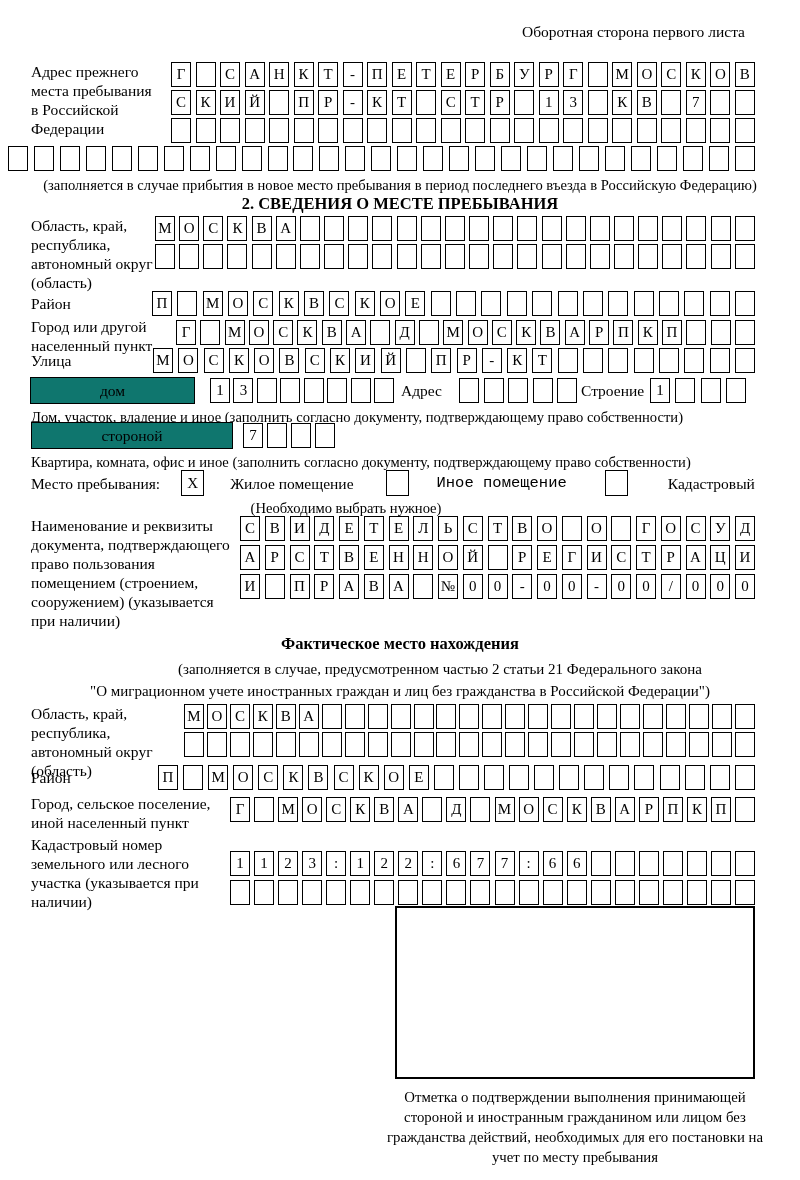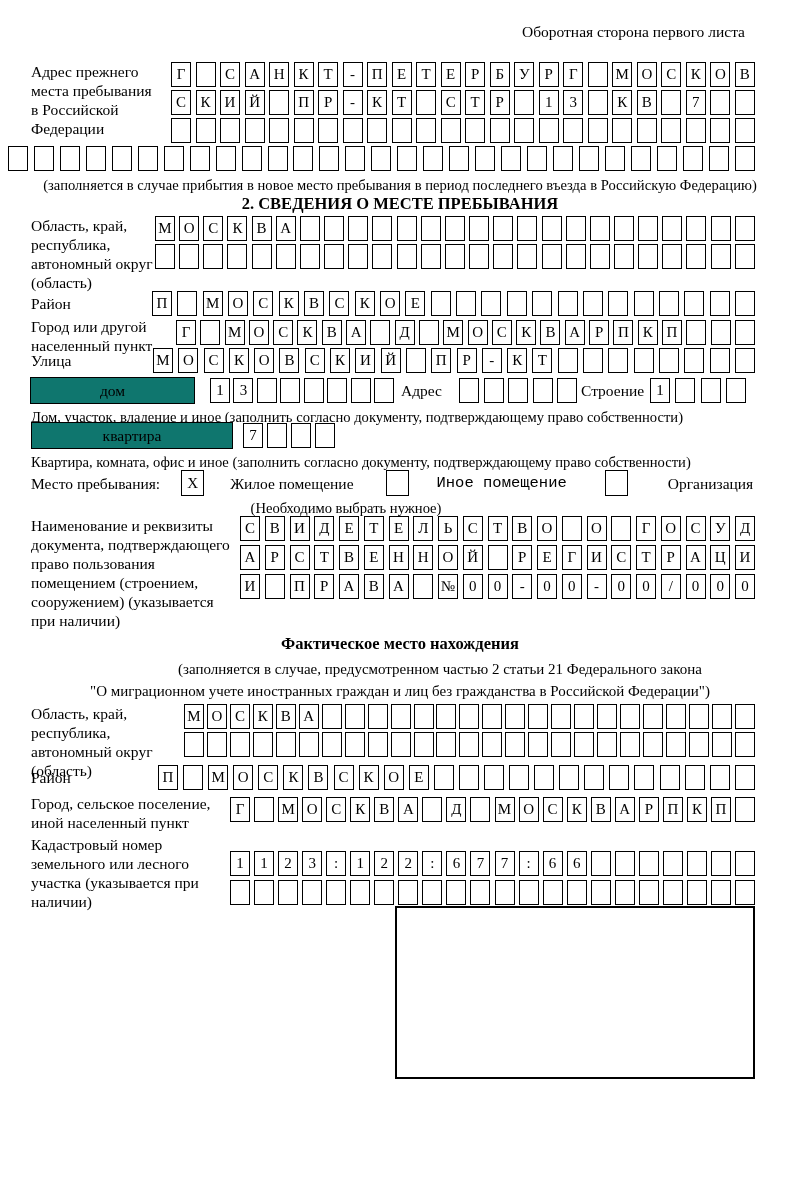--- a/index.html
+++ b/index.html
@@ -323,37 +323,37 @@
     </div>
   <div class="abs inline-lbl" style="top:377px;left:581px;">Строение</div>
   <div class="abs cells" style="top:378px;left:650px;width:96px;">
       <div class="cell">1</div>
       <div class="cell"></div>
       <div class="cell"></div>
       <div class="cell"></div>
     </div>
   <div class="abs cap" style="top:408px;left:31px;width:760px;">Дом, участок, владение и иное (заполнить согласно документу, подтверждающему право собственности)</div>
 
-  <div class="abs widebox" style="top:422px;left:31px;width:202px;">квартира</div>
+  <div class="abs widebox" style="top:422px;left:31px;width:202px;">стороной</div>
   <div class="abs cells" style="top:423px;left:243px;width:92px;">
       <div class="cell">7</div>
       <div class="cell"></div>
       <div class="cell"></div>
       <div class="cell"></div>
     </div>
   <div class="abs cap" style="top:453px;left:31px;width:760px;">Квартира, комната, офис и иное (заполнить согласно документу, подтверждающему право собственности)</div>
 
   <div class="abs stayrow" style="top:470px;left:31px;">
     <span class="lbl">Место пребывания:</span>
     <span class="checkbox" style="margin-left:9px;">X</span>
     <span class="lbl" style="margin-left:14px;">Жилое помещение</span>
     <span class="checkbox" style="margin-left:20px;"></span>
     <span class="lbl" style="margin-left:16px;font-family:Liberation Mono, monospace;">Иное помещение</span>
     <span class="checkbox" style="margin-left:26px;"></span>
-    <span class="lbl" style="margin-left:28px;">Организация</span>
+    <span class="lbl" style="margin-left:28px;">Кадастровый</span>
   </div>
   <div class="abs cap center" style="top:499px;left:31px;width:630px;">(Необходимо выбрать нужное)</div>
 
   <div class="abs lbl" style="top:516px;left:31px;width:200px;">Наименование и реквизиты документа, подтверждающего право пользования помещением (строением, сооружением) (указывается при наличии)</div>
   <div class="abs cells" style="top:516px;left:240px;width:515px;">
       <div class="cell">С</div>
       <div class="cell">В</div>
       <div class="cell">И</div>
       <div class="cell">Д</div>
       <div class="cell">Е</div>
@@ -579,14 +579,15 @@
       <div class="cell"></div>
       <div class="cell"></div>
       <div class="cell"></div>
       <div class="cell"></div>
       <div class="cell"></div>
       <div class="cell"></div>
       <div class="cell"></div>
     </div>
 
   <div class="abs stamp" style="top:906px;left:395px;width:360px;height:173px;"></div>
+  <div class="abs cap center" style="top:1087px;left:385px;width:380px;font-size:14.8px;line-height:20px;">Отметка о подтверждении выполнения принимающей стороной и иностранным гражданином или лицом без гражданства действий, необходимых для его постановки на учет по месту пребывания</div>
 
 </div>
 
 </body></html>

